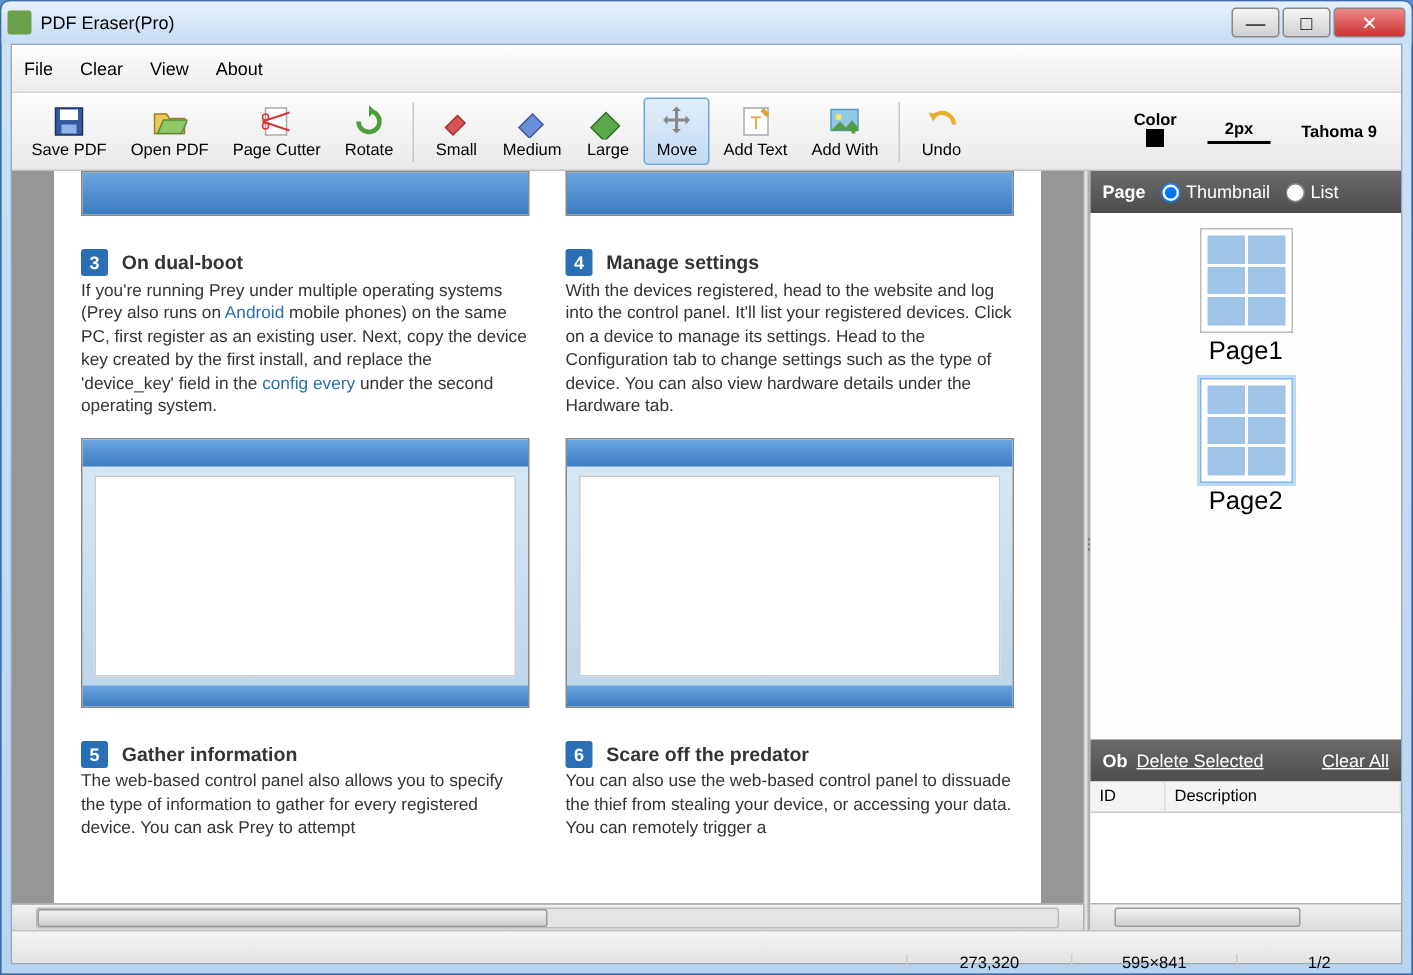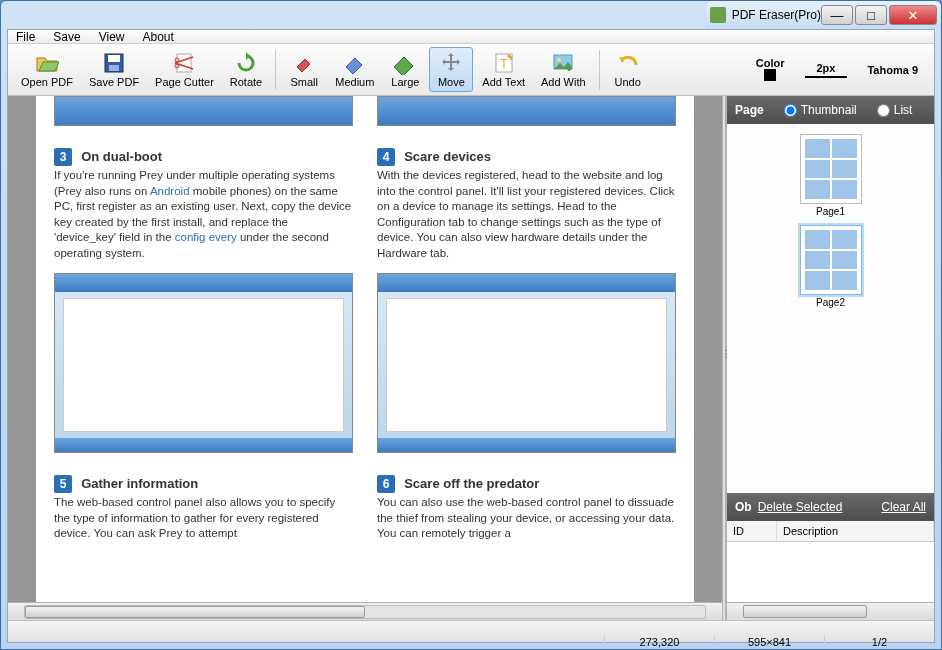--- a/index.html
+++ b/index.html
@@ -1,31 +1,31 @@
 <!DOCTYPE html>
 <html><head>
 <meta charset="utf-8">
 <style>
 * { margin: 0; padding: 0; box-sizing: border-box; font-family: 'Segoe UI', Tahoma, sans-serif; }
 body { background: #5a8fd8; width: 942px; height: 650px; overflow: hidden; position: relative; }
 
-.window { background: linear-gradient(#d0e2f5, #b8d4f0); border: 1px solid #3b6ea5; border-radius: 6px 6px 0 0; width: 942px; height: 650px; display: flex; flex-direction: column; align-items: flex-end; }
+.window { background: linear-gradient(#d0e2f5, #b8d4f0); border: 1px solid #3b6ea5; border-radius: 6px 6px 0 0; width: 942px; height: 650px; display: flex; flex-direction: column; }
 
 .titlebar { height: 28px; display: flex; align-items: center; padding: 0 4px; background: linear-gradient(#e6f0fa, #c5dcf2); border-radius: 6px 6px 0 0; }
 .titlebar-icon { width: 16px; height: 16px; background: #6b9f4a; border-radius: 2px; margin-right: 6px; }
 .titlebar-text { font-size: 12px; flex: 1; }
 .win-controls { display: flex; gap: 2px; }
 .win-btn { width: 32px; height: 20px; border: 1px solid #888; border-radius: 3px; display: flex; align-items: center; justify-content: center; font-size: 13px; cursor: pointer; }
 .win-min { background: linear-gradient(#f5f5f5,#d0d0d0); }
 .win-max { background: linear-gradient(#f5f5f5,#d0d0d0); }
 .win-close { background: linear-gradient(#e88,#c33); color: white; width: 48px; }
 
 .inner { background: #fff; margin: 0 6px 6px 6px; flex: 1; display: flex; flex-direction: column; border: 1px solid #8fa8c0; }
 
-.menubar { height: 14px; background: linear-gradient(#fdfdfd,#ececec); border-bottom: 1px solid #d0d0d0; display: flex; align-items: center; padding: 0 8px; gap: 18px; font-size: 12px; }
+.menubar { height: 32px; background: linear-gradient(#fdfdfd,#ececec); border-bottom: 1px solid #d0d0d0; display: flex; align-items: center; padding: 0 8px; gap: 18px; font-size: 12px; }
 .menubar span { cursor: pointer; }
 
 .toolbar { height: 52px; background: linear-gradient(#fdfdfd,#e8e8e8); border-bottom: 1px solid #c0c0c0; display: flex; align-items: center; padding: 0 6px; gap: 2px; font-size: 11px; }
 .tool-btn { display: flex; flex-direction: column; align-items: center; padding: 3px 6px; border: 1px solid transparent; border-radius: 3px; cursor: pointer; min-width: 44px; }
 .tool-btn.active { background: linear-gradient(#e0edf9,#c2daf2); border-color: #6ea6db; }
 .tool-icon { width: 24px; height: 24px; margin-bottom: 1px; display: flex; align-items: center; justify-content: center; }
 .tool-sep { width: 1px; height: 40px; background: #c8c8c8; margin: 0 4px; }
 .tool-right { margin-left: auto; display: flex; align-items: center; gap: 20px; padding-right: 10px; }
 .color-swatch { width: 12px; height: 12px; background: #000; display: inline-block; }
 .px-under { display: inline-block; border-bottom: 2px solid #000; padding: 0 12px 2px; }
@@ -47,25 +47,25 @@
 .step-body a { color: #2a6fb5; text-decoration: none; }
 
 .hscroll { height: 18px; background: linear-gradient(#f0f0f0,#dcdcdc); border-top: 1px solid #b0b0b0; display:flex; align-items:center; }
 .hscroll-track { flex:1; height:14px; background:#e4e4e4; border:1px solid #bbb; margin:0 16px; border-radius:2px; position:relative; }
 .hscroll-thumb { position:absolute; left:0; top:0; bottom:0; width:50%; background:linear-gradient(#f2f2f2,#d0d0d0); border:1px solid #999; border-radius:2px; }
 
 .splitter { width: 4px; background: #e0e0e0; cursor: ew-resize; border-left:1px solid #b0b0b0; border-right:1px solid #b0b0b0; position:relative; }
 .splitter::after { content:'⋮'; position:absolute; top:48%; left:-2px; color:#666; font-size:10px; }
 
 .side-panel { width: 208px; background: #fdfdfd; display: flex; flex-direction: column; border-left: 1px solid #b0b0b0; }
-.side-header { height: 28px; background: linear-gradient(#6a6a6a,#4d4d4d); color: #fff; display: flex; align-items: center; padding: 0 8px; font-size: 12px; gap: 20px; }
+.side-header { height: 28px; background: linear-gradient(#6a6a6a,#4d4d4d); color: #fff; display: flex; align-items: center; padding: 0 8px; font-size: 12px; gap: 10px; }
 .side-header label { display: flex; align-items: center; gap: 4px; cursor: pointer; }
 .side-header input[type=radio] { margin: 0; }
 .thumbs-area { flex: 1; padding: 6px; overflow: auto; text-align: center; }
-.thumb-item { display: inline-block; margin: 4px 22px; font-size: 10px; }
+.thumb-item { display: inline-block; margin: 4px 22px; font-size: 17px; }
 .thumb-box { width: 62px; height: 70px; background: #fff; border: 1px solid #bbb; margin-bottom: 2px; position: relative; overflow: hidden; }
 .thumb-box.sel { border: 1px solid #7fb9f0; box-shadow: 0 0 0 2px #bcd9f5; }
 .thumb-box .tgrid { position:absolute; inset:4px; display:grid; grid-template-columns:1fr 1fr; gap:2px; }
 .thumb-box .tgrid div { background: #a0c4e8; }
 
 .obj-header { height: 28px; background: linear-gradient(#6a6a6a,#4d4d4d); color: #fff; display: flex; align-items: center; padding: 0 8px; font-size: 12px; gap: 6px; }
 .obj-header .link { text-decoration: underline; cursor: pointer; }
 .obj-header .spacer { flex: 1; }
 .obj-table { flex-shrink: 0; }
 .obj-th { display: flex; font-size: 11px; border-bottom: 1px solid #ccc; background: #f4f4f4; }
@@ -93,44 +93,44 @@
       <div class="win-btn win-min">—</div>
       <div class="win-btn win-max">□</div>
       <div class="win-btn win-close">✕</div>
     </div>
   </div>
 
   <div class="inner">
 
     <div class="menubar">
       <span>File</span>
-      <span>Save</span>
+      <span>Clear</span>
       <span>View</span>
       <span>About</span>
     </div>
 
     <div class="toolbar">
-      <div class="tool-btn">
-        <div class="tool-icon">
-            <svg width="24" height="24">
-              <path d="M2 7 h8 l2 3 h10 v10 h-20 z" fill="#e8c95a" stroke="#9f7e20"></path>
-              <path d="M4 20 l4 -9 h16 l-4 9 z" fill="#8fc866" stroke="#5a8a3c"></path>
-            </svg>
-          </div>
-        <span>Open PDF</span>
-      </div>
       <div class="tool-btn">
         <div class="tool-icon">
             <svg width="24" height="24">
               <rect x="3" y="3" width="18" height="18" fill="#345aa0" stroke="#1a3060"></rect>
               <rect x="6" y="4" width="12" height="7" fill="#fff"></rect>
               <rect x="7" y="14" width="10" height="6" fill="#90b4e8"></rect>
             </svg>
           </div>
         <span>Save PDF</span>
+      </div>
+      <div class="tool-btn">
+        <div class="tool-icon">
+            <svg width="24" height="24">
+              <path d="M2 7 h8 l2 3 h10 v10 h-20 z" fill="#e8c95a" stroke="#9f7e20"></path>
+              <path d="M4 20 l4 -9 h16 l-4 9 z" fill="#8fc866" stroke="#5a8a3c"></path>
+            </svg>
+          </div>
+        <span>Open PDF</span>
       </div>
       <div class="tool-btn">
         <div class="tool-icon">
             <svg width="24" height="24">
               <rect x="5" y="3" width="14" height="18" fill="#fff" stroke="#aaa"></rect>
               <path d="M3 12 l18 -6 M3 12 l18 6" stroke="#d33" stroke-width="1.5"></path>
               <circle cx="5" cy="9" r="2" fill="none" stroke="#d33"></circle>
               <circle cx="5" cy="15" r="2" fill="none" stroke="#d33"></circle>
             </svg>
           </div>
@@ -235,21 +235,21 @@
                 </div>
 
               <div>
                 <span class="step-num">3</span>
                 <span class="step-title">On dual-boot</span>
                 <div class="step-body">If you're running Prey under multiple operating systems (Prey also runs on <a>Android</a> mobile phones) on the same PC, first register as an existing user. Next, copy the device key created by the first install, and replace the 'device_key' field in the <a>config every</a> under the second operating system.</div>
               </div>
 
               <div>
                 <span class="step-num">4</span>
-                <span class="step-title">Scare devices</span>
+                <span class="step-title">Manage settings</span>
                 <div class="step-body">With the devices registered, head to the website and log into the control panel. It'll list your registered devices. Click on a device to manage its settings. Head to the Configuration tab to change settings such as the type of device. You can also view hardware details under the Hardware tab.</div>
               </div>
 
               <div>
                   <div class="big-thumb">
                     <div class="inner-panel"></div>
                   </div>
                 </div>
               <div>
                   <div class="big-thumb">

